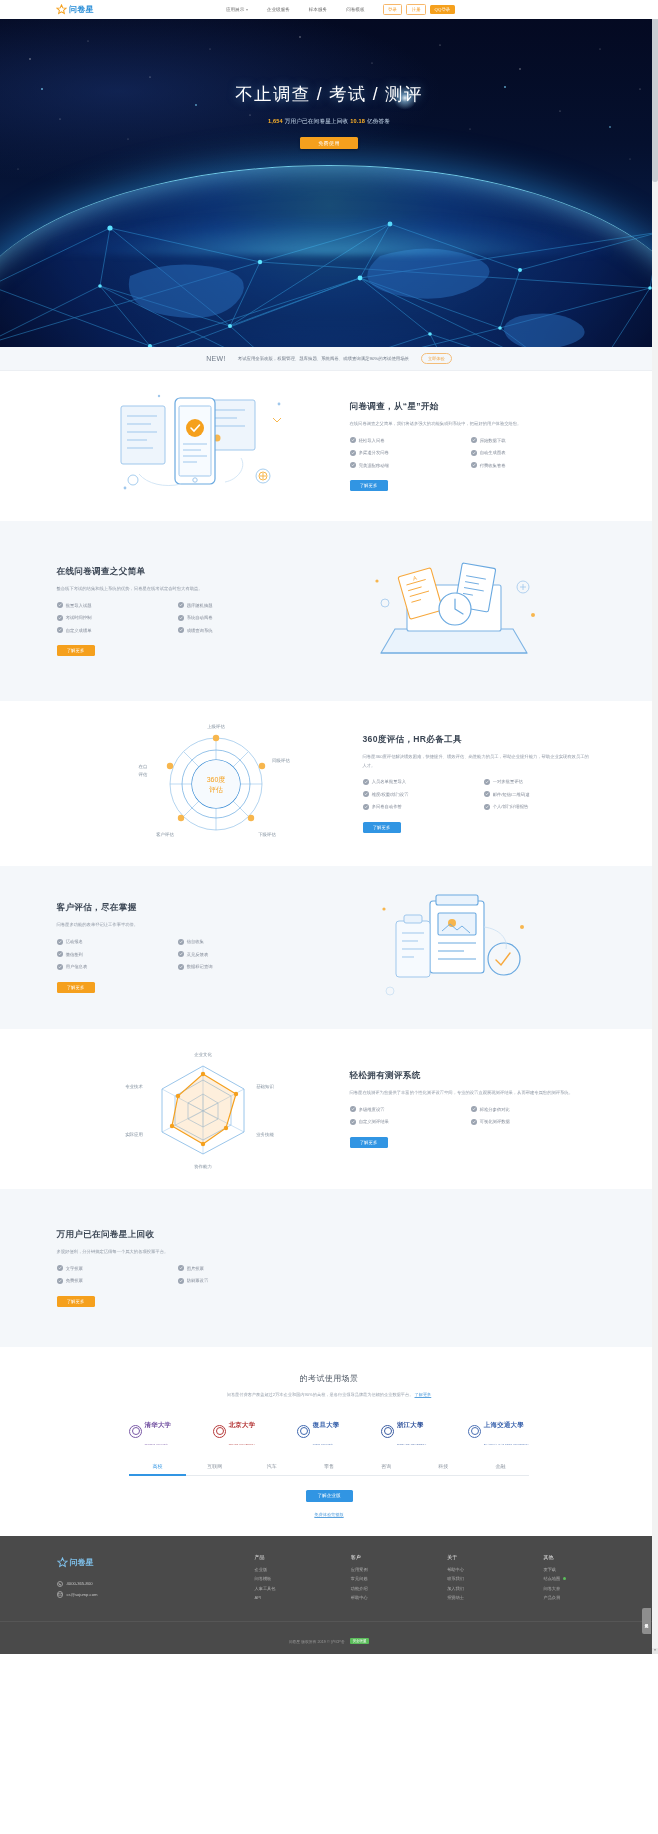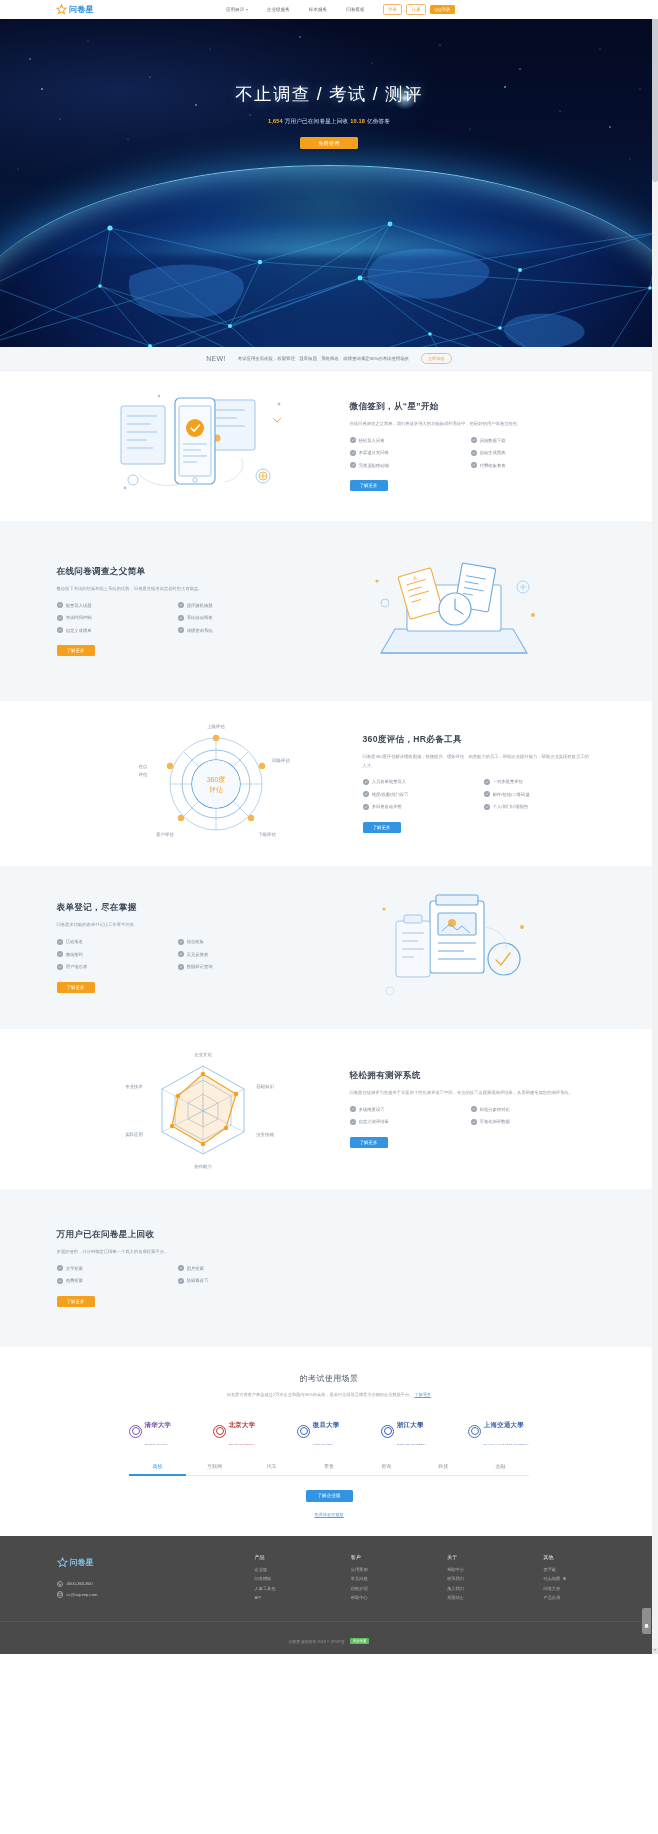--- a/index.html
+++ b/index.html
@@ -276,21 +276,21 @@
             <path d="M160 30l4 4 4-4"></path>
           </g>
           <g fill="#9fc7ec">
               <circle cx="12" cy="100" r="1.4"></circle>
               <circle cx="166" cy="16" r="1.4"></circle>
               <circle cx="46" cy="8" r="1.2"></circle>
             </g>
         </svg>
       </div>
       <div class="col-txt">
-        <div class="s-title">微信签到，从“星”开始</div>
+        <div class="s-title">问卷调查，从“星”开始</div>
         <div class="s-desc">在线问卷调查之父简单，我们将诸多强大的功能集成到系统中，把最好的用户体验交给您。</div>
         <div class="s-feats">
           <div class="feat">
               <span class="tick">
                 <svg width="4" height="4" viewBox="0 0 10 10">
                   <path d="M2 5l2 2 4-4.5" fill="none" stroke="#fff" stroke-width="1.6" stroke-linecap="round"></path>
                 </svg>
               </span>
               <span>轻松导入问卷</span>
             </div>
@@ -519,21 +519,21 @@
             </div>
         </div>
         <div class="more blue">了解更多</div>
       </div>
     </div>
   </div>
 
   <div class="sect grey" style="height:163px;">
     <div class="sect-inner">
       <div class="col-txt">
-        <div class="s-title">表单登记，尽在掌握</div>
+        <div class="s-title">客户评估，尽在掌握</div>
         <div class="s-desc">问卷星多功能的表单登记让工作事半功倍。</div>
         <div class="s-feats">
           <div class="feat">
               <span class="tick">
                 <svg width="4" height="4" viewBox="0 0 10 10">
                   <path d="M2 5l2 2 4-4.5" fill="none" stroke="#fff" stroke-width="1.6" stroke-linecap="round"></path>
                 </svg>
               </span>
               <span>活动报名</span>
             </div>

